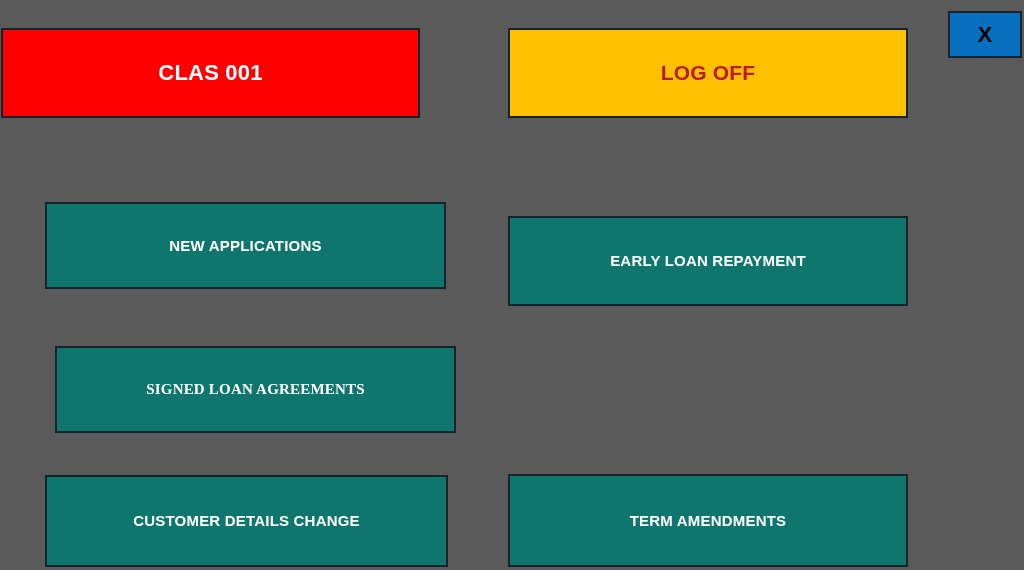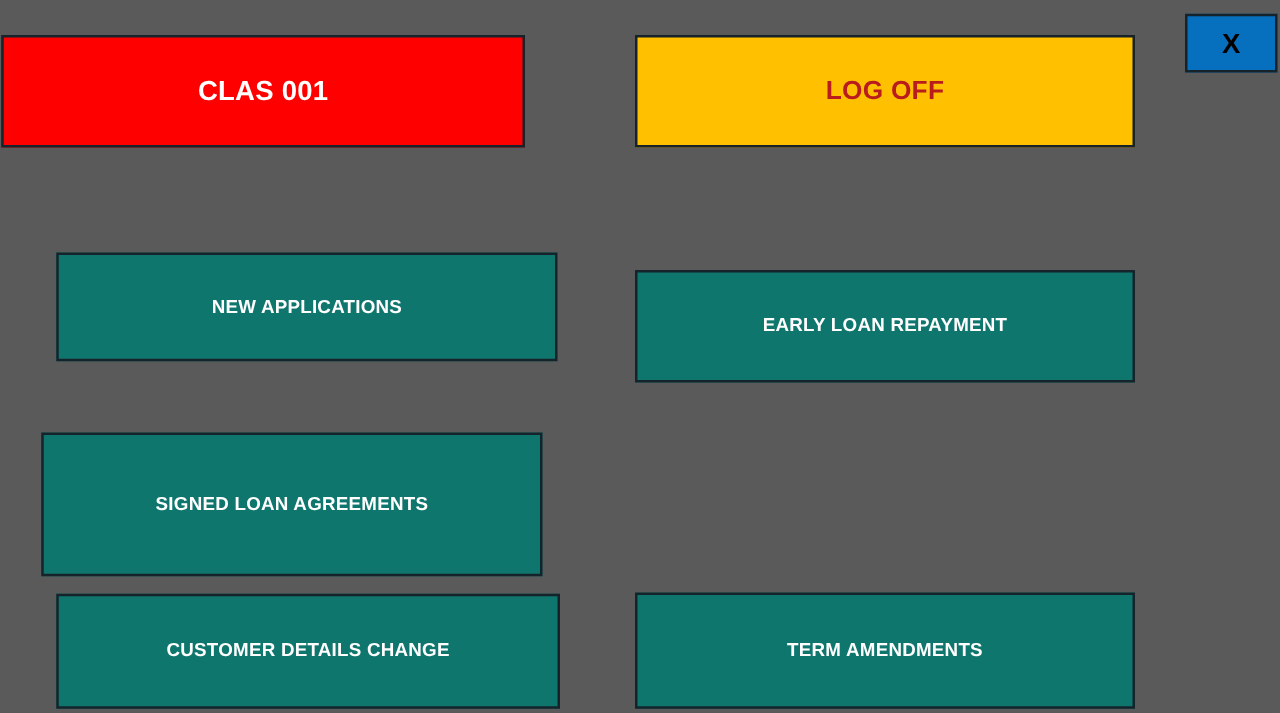--- a/index.html
+++ b/index.html
@@ -74,21 +74,21 @@
 
   
   .btn-opt {
     background: #0f766e;
     color: #ffffff;
     font-size: 15px;
   }
 
   .r1c1 { left: 45px;  top: 202px; width: 401px; height: 87px; }
   .r1c2 { left: 508px; top: 200px; width: 400px; height: 90px; margin-top: 16px; }
-  .r2c1 { left: 33px;  top: 346px; width: 401px; height: 115px; }
+  .r2c1 { left: 55px;  top: 346px; width: 401px; height: 87px; font-family: Liberation Serif, serif; }
   .r2c2 { left: 508px; top: 341px; width: 404px; height: 88px; }
   .r3c1 { left: 45px;  top: 475px; width: 403px; height: 92px; }
   .r3c2 { left: 508px; top: 474px; width: 400px; height: 93px; }
 </style>
 </head>
 <body>
 
 <div id="screen">
 
   <div class="btn btn-title">

